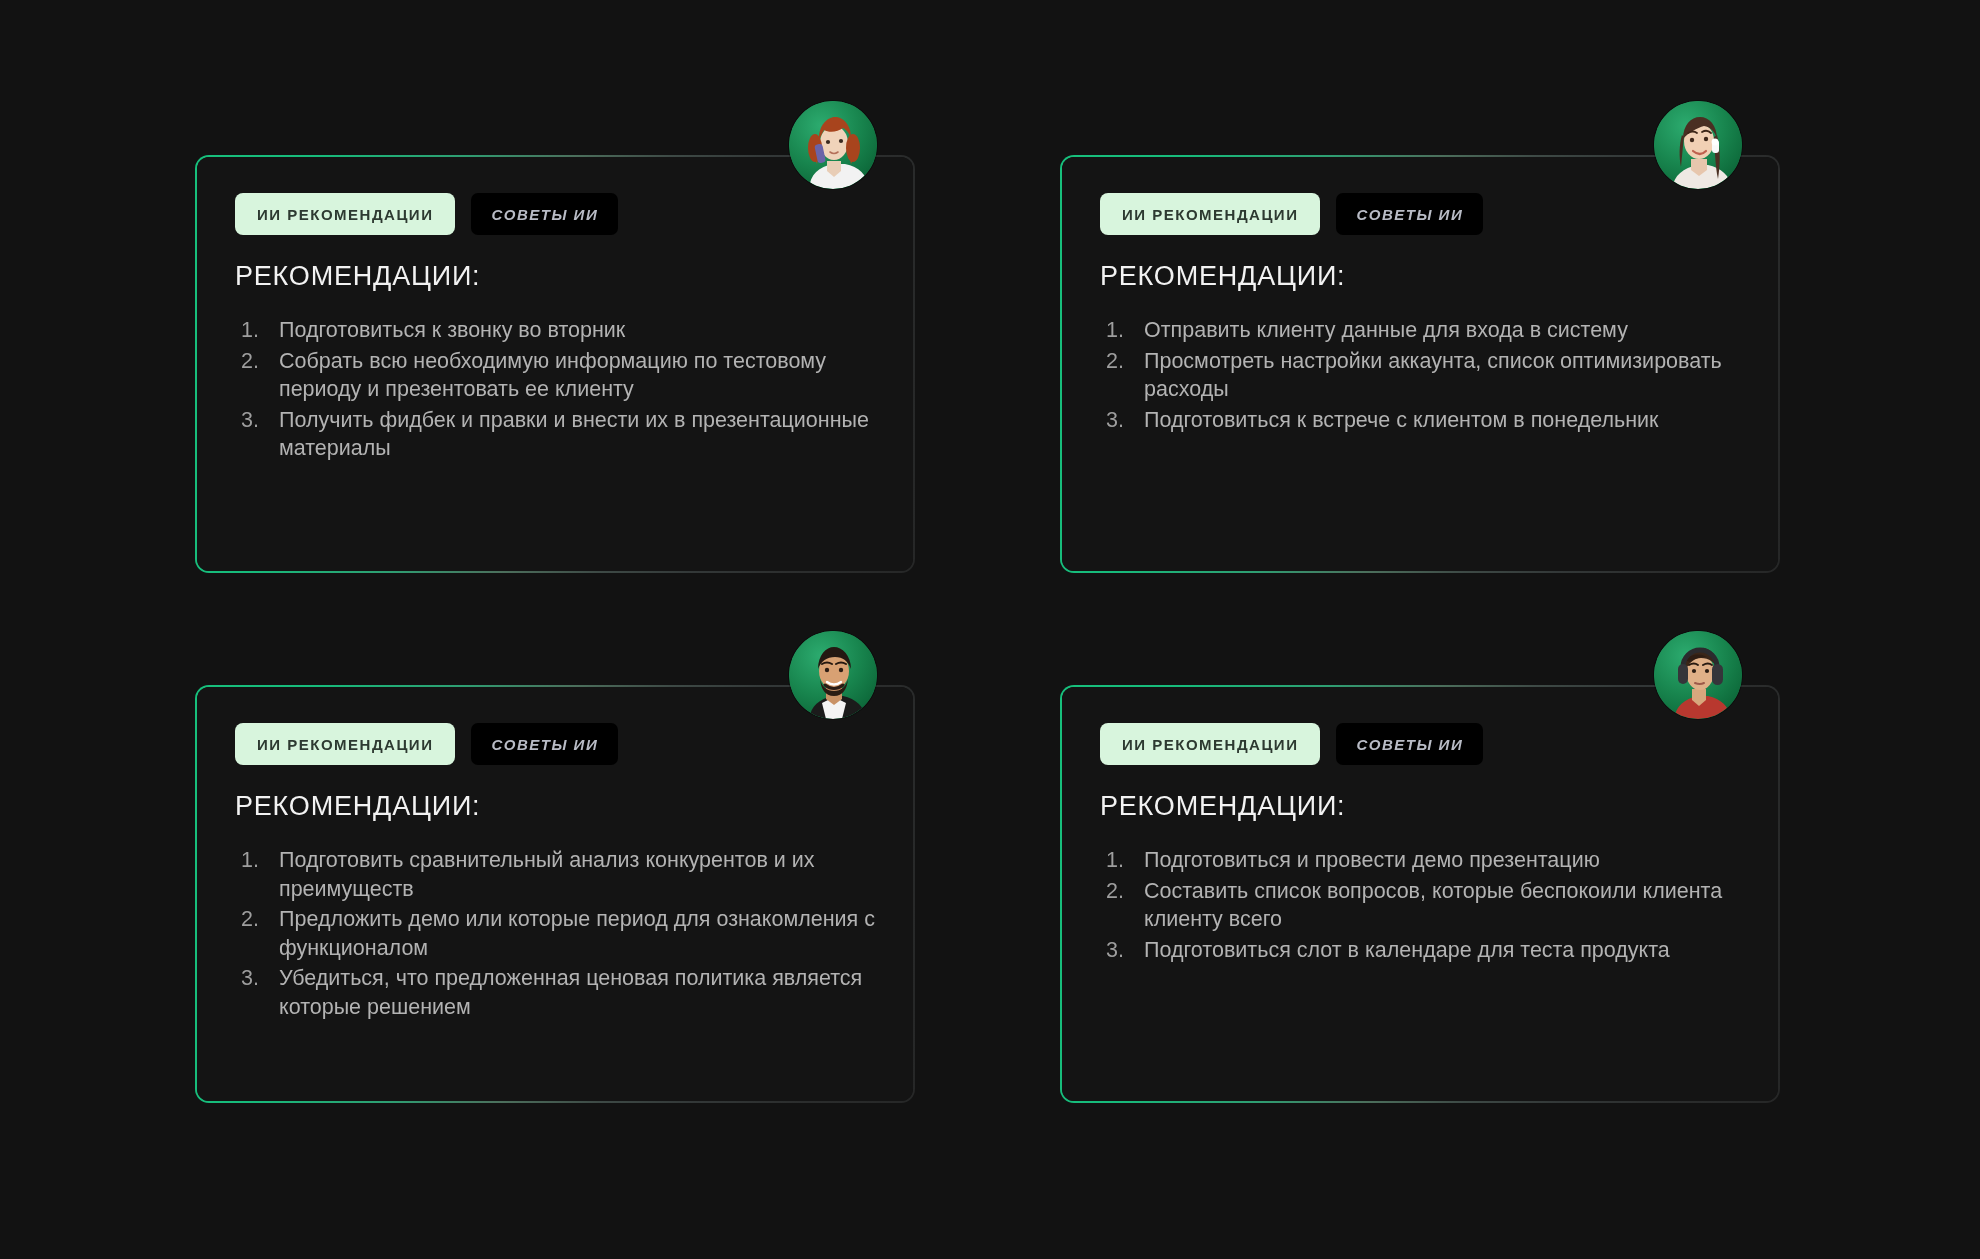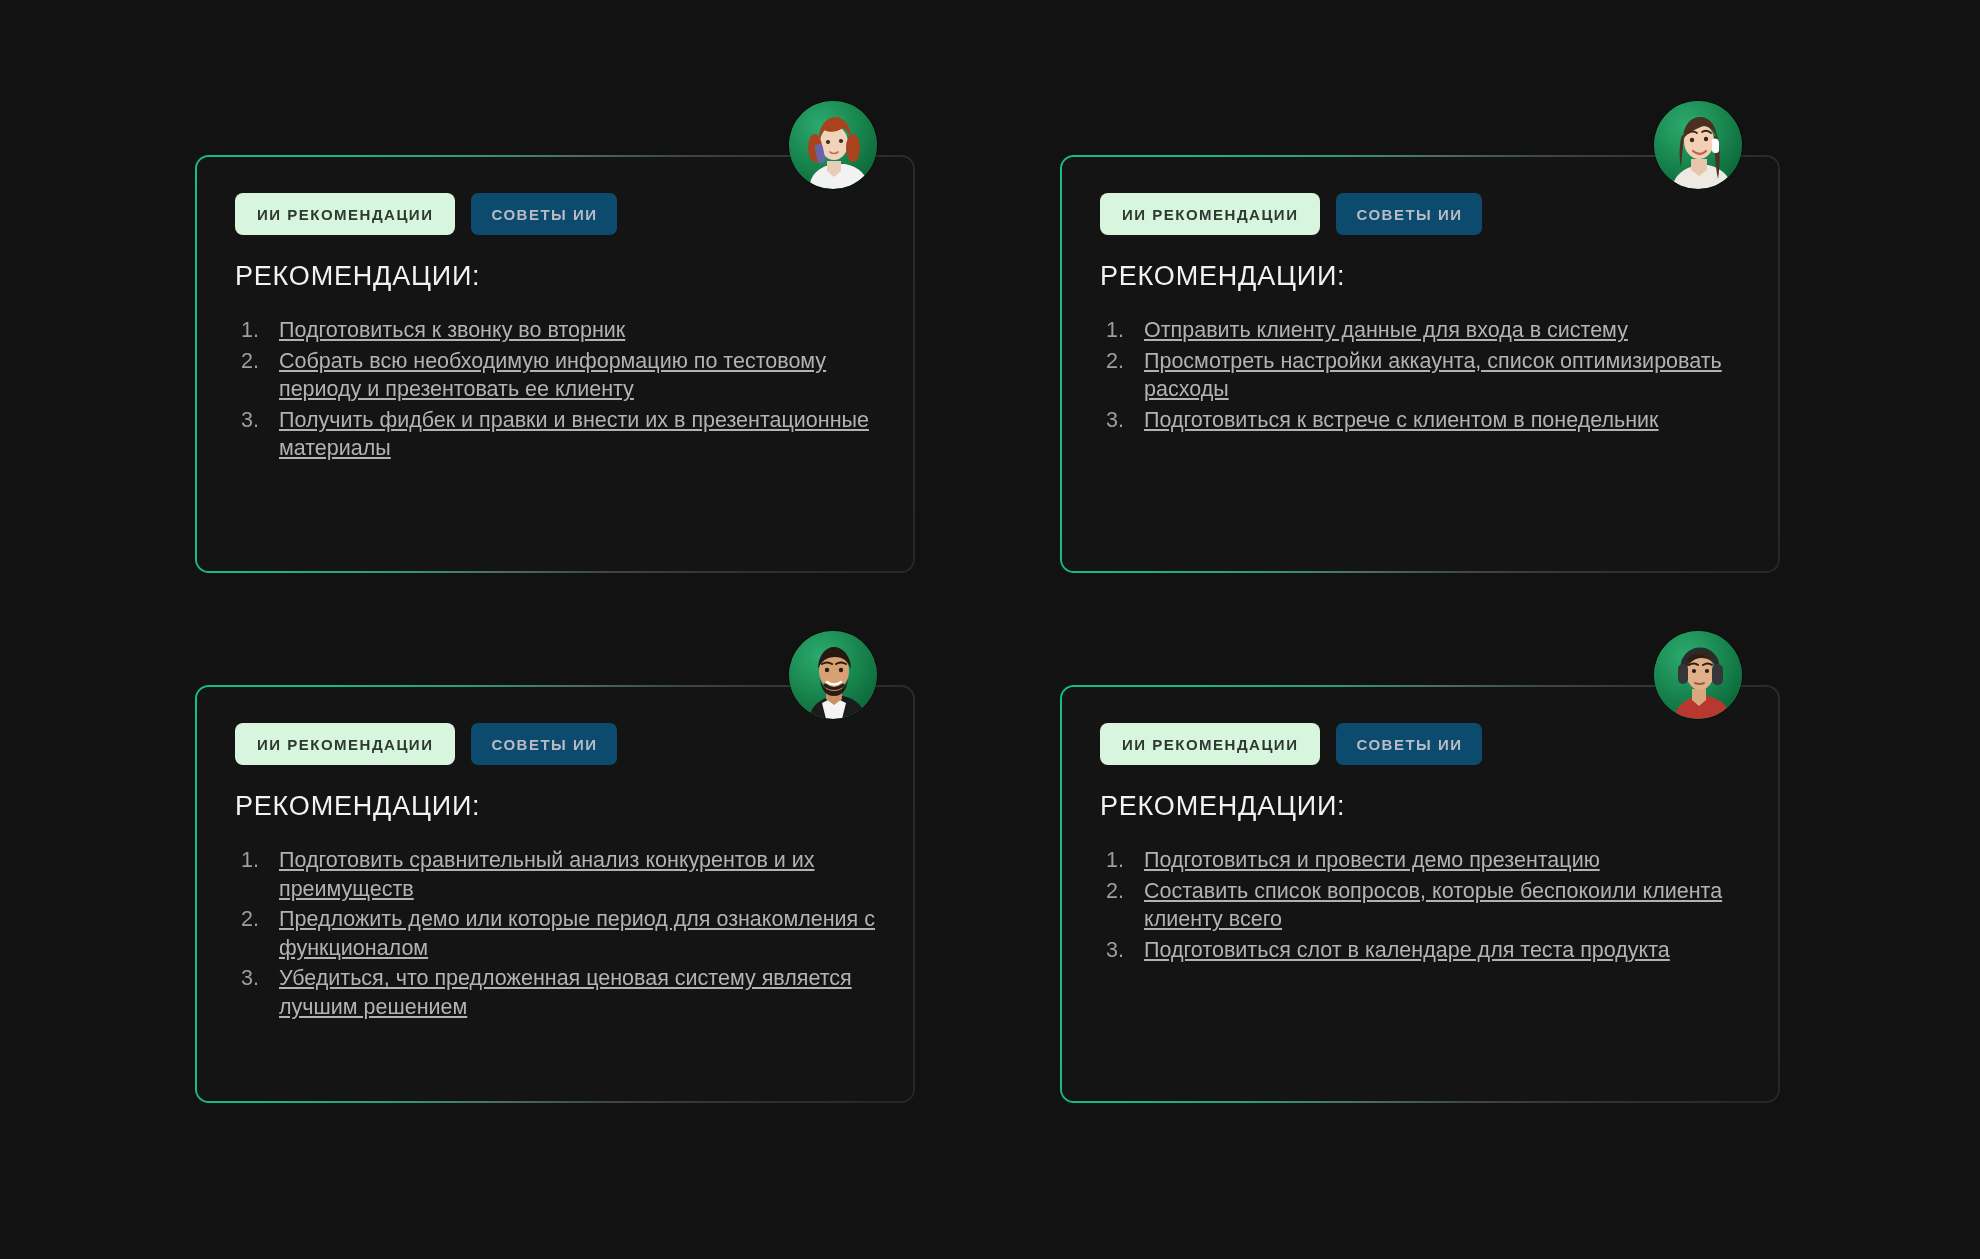--- a/index.html
+++ b/index.html
@@ -105,24 +105,25 @@
     cursor: pointer;
     user-select: none;
   }
 
   .pill.active {
     background: #d8f5dd;
     color: #2d3a31;
   }
 
   .pill.inactive {
-    background: #0c4a6e;
+    background: #000000;
     color: #b9bcc6;
     border-radius: 7px;
     padding: 14px 20px 13px 20px;
+    font-style: italic;
   }
 
   
   .rec-heading {
     font-size: 27px;
     font-weight: normal;
     letter-spacing: 0.8px;
     color: #f2f2f2;
     margin-bottom: 24px;
   }
@@ -135,21 +136,20 @@
   }
 
   ol.rec-list li {
     counter-increment: rec;
     position: relative;
     padding-left: 38px;
     font-size: 21.5px;
     line-height: 1.33;
     color: #b3b3b3;
     margin-bottom: 2px;
-    text-decoration: underline;
   }
 
   ol.rec-list li::before {
     content: counter(rec) ".";
     position: absolute;
     left: 0;
     top: 0;
     color: #9e9e9e;
     font-size: 21.5px;
     line-height: 1.33;
@@ -250,21 +250,21 @@
       <div class="card">
         <div class="card-inner">
           <div class="pills">
             <div class="pill active">ИИ РЕКОМЕНДАЦИИ</div>
             <div class="pill inactive">СОВЕТЫ ИИ</div>
           </div>
           <div class="rec-heading">РЕКОМЕНДАЦИИ:</div>
           <ol class="rec-list">
             <li>Подготовить сравнительный анализ конкурентов и их преимуществ</li>
             <li>Предложить демо или которые период для ознакомления с функционалом</li>
-            <li>Убедиться, что предложенная ценовая систему является лучшим решением</li>
+            <li>Убедиться, что предложенная ценовая политика является которые решением</li>
           </ol>
         </div>
         <div class="avatar">
           <svg xmlns="http://www.w3.org/2000/svg" viewBox="0 0 88 88">
             <defs>
       <clipPath id="cp-avatar-bearded-man">
                 <circle cx="44" cy="44" r="44"></circle>
               </clipPath>
       <radialGradient id="bg-avatar-bearded-man" cx="36%" cy="28%" r="82%">
         <stop offset="0%" stop-color="#2cab6f"></stop>

